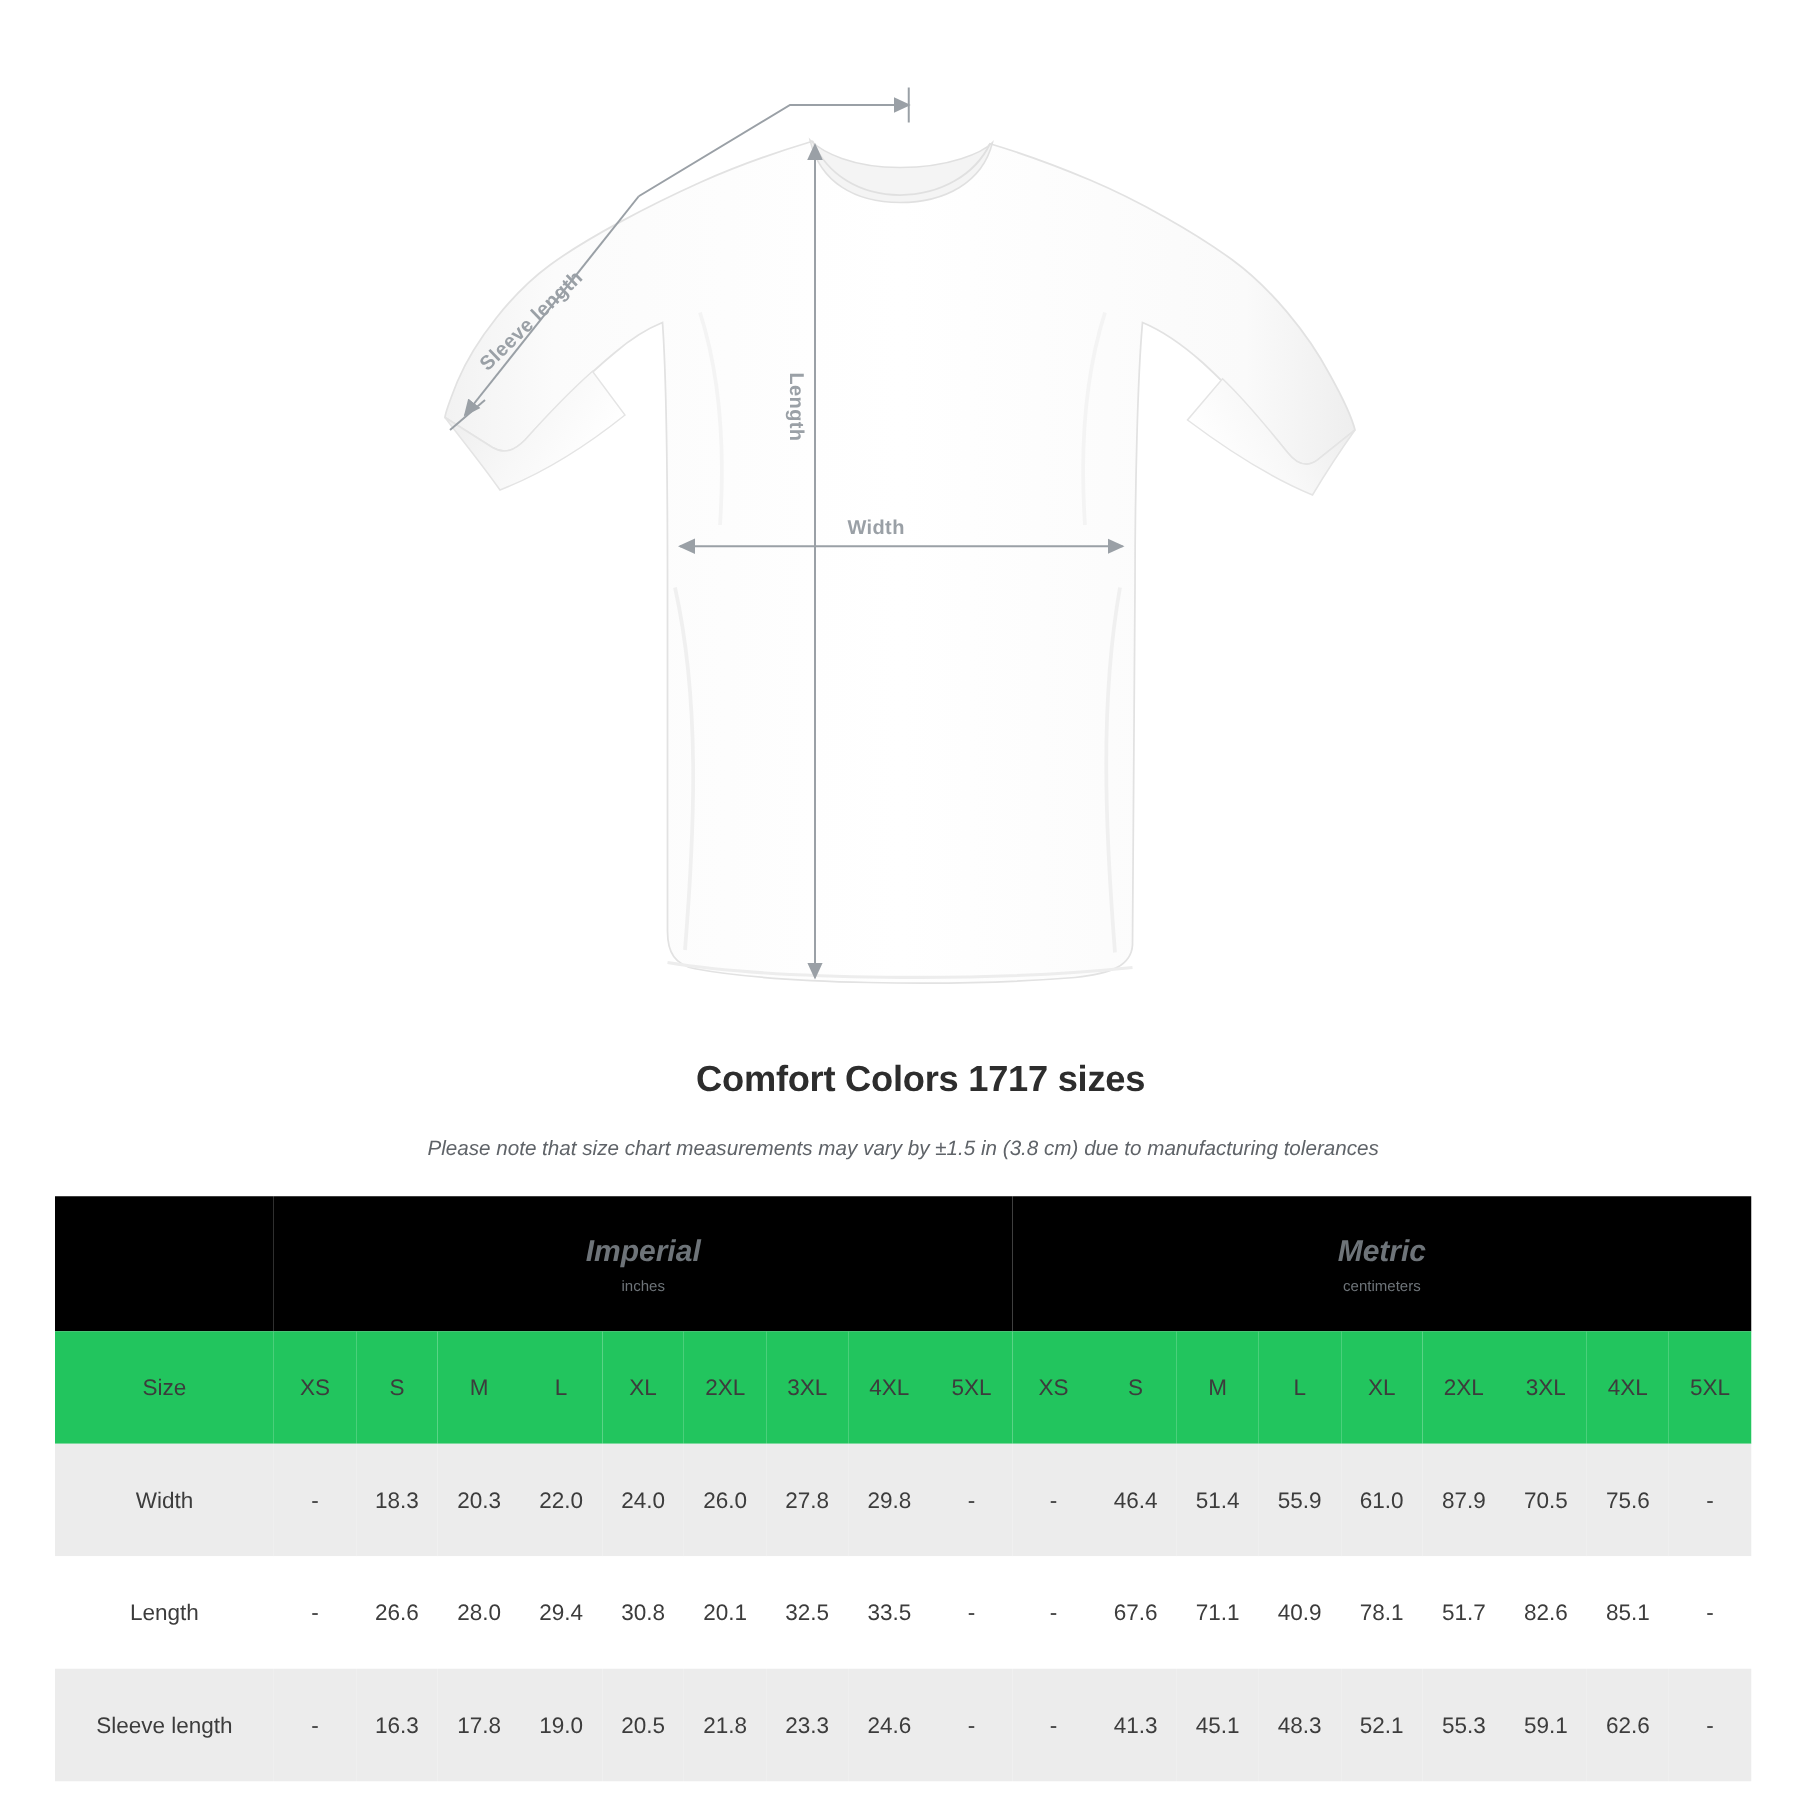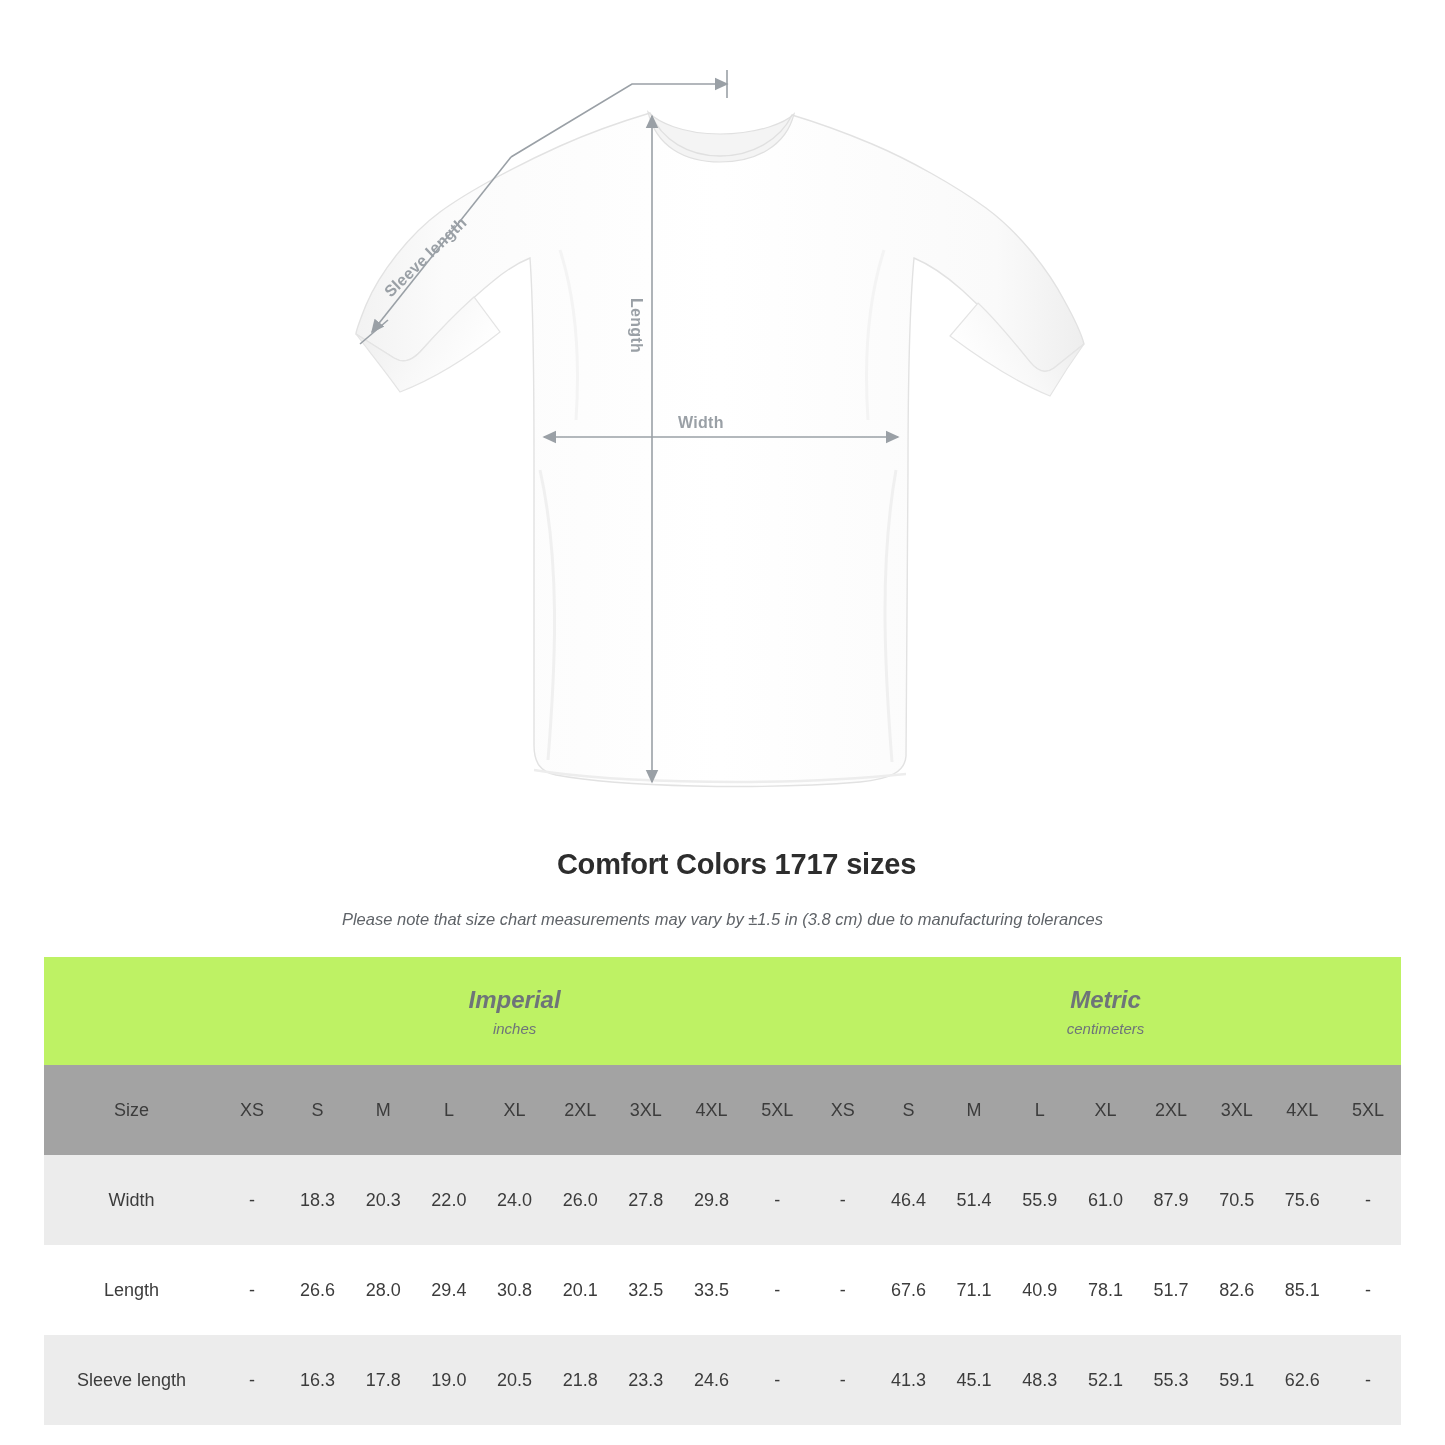--- a/index.html
+++ b/index.html
@@ -88,38 +88,37 @@
   table.size-table td,
   table.size-table th {
     text-align: center;
     vertical-align: middle;
     font-weight: normal;
   }
   .unit-head {
     height: 108px;
   }
   .unit-head td {
-    background: #bef264;
+    background: #000000;
   }
   .unit-title {
     font-size: 24px;
     font-style: italic;
     font-weight: bold;
     color: #6e7479;
     line-height: 1.25;
   }
   .unit-sub {
-    font-size: 15px;
-    font-style: italic;
+    font-size: 12px;
     color: #6e7479;
     margin-top: 5px;
   }
   .row-size td {
     height: 88px;
-    background: #a3a3a3;
+    background: #22c55e;
     font-size: 18px;
     font-weight: bold;
     color: #3c3c3c;
   }
   .row-data td {
     height: 88px;
     font-size: 18px;
     color: #3c3c3c;
   }
   .row-data.shaded td {

